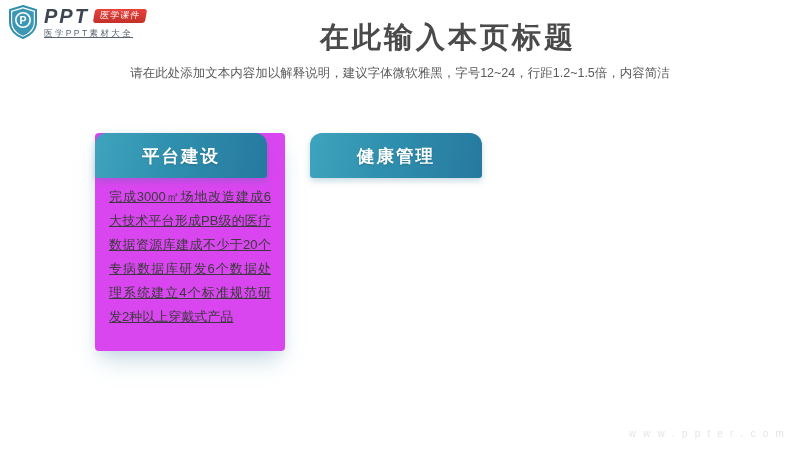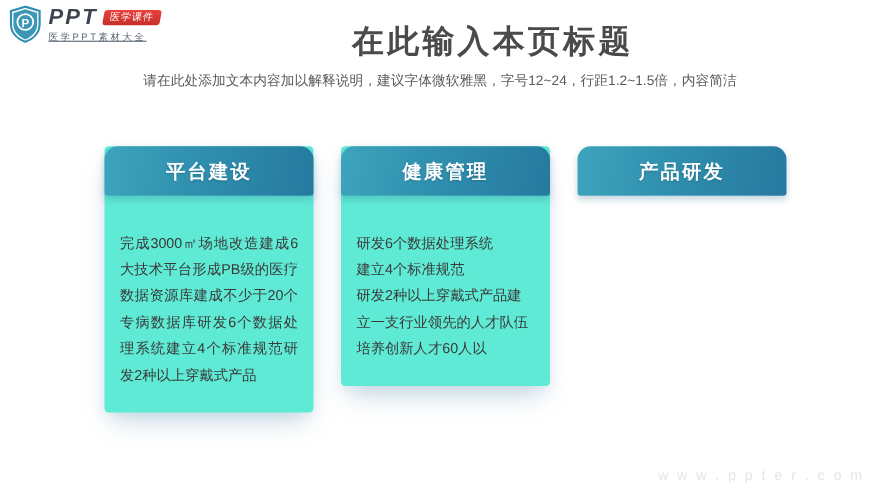--- a/index.html
+++ b/index.html
@@ -99,33 +99,34 @@
     left: 95px;
     width: 620px;
     display: flex;
     justify-content: space-between;
   }
   .card {
     width: 190px;
     position: relative;
   }
   .card-body {
-    background: #5eead4;
+    background: #d946ef;
     border-radius: 4px;
-    padding: 76px 14px 22px 14px;
+    padding: 52px 14px 22px 14px;
     min-height: 195px;
     box-sizing: border-box;
     box-shadow: 0 14px 22px -6px rgba(120,165,190,0.42),
                 0 2px 10px rgba(150,180,200,0.14);
+    text-decoration: underline;
   }
   .card-head {
     position: absolute;
     top: 0;
     left: 0;
-    width: 190px;
+    width: 172px;
     height: 45px;
     border-radius: 12px 12px 3px 3px;
     background: linear-gradient(100deg, #3ea4bd 0%, #2f8fae 45%, #26799f 100%);
     display: flex;
     align-items: center;
     justify-content: center;
     box-shadow: 0 3px 6px rgba(60,120,150,0.28);
   }
   .card-head-label {
     color: #ffffff;
@@ -140,21 +141,21 @@
     color: #3a3a3a;
     white-space: pre-line;
   }
   .card-1 .card-text { text-align: justify; }
 
   
   .watermark {
     position: absolute;
     right: 14px;
     bottom: 11px;
-    font-size: 13px;
+    font-size: 10px;
     letter-spacing: 2.2px;
     color: #e2e6e9;
   }
 </style>
 </head>
 <body>
 
 <div class="logo">
   <span class="shield">
     <svg viewBox="0 0 30 34" width="30" height="34">
@@ -184,31 +185,23 @@
   <div class="card card-1">
     <div class="card-body">
       <div class="card-text">完成3000㎡场地改造建成6大技术平台形成PB级的医疗数据资源库建成不少于20个专病数据库研发6个数据处理系统建立4个标准规范研发2种以上穿戴式产品</div>
     </div>
     <div class="card-head">
       <span class="card-head-label">平台建设</span>
     </div>
   </div>
 
   <div class="card card-2">
-    <div class="card-body">
-      <div class="card-text">研发6个数据处理系统
-建立4个标准规范
-研发2种以上穿戴式产品建立一支行业领先的人才队伍培养创新人才60人以</div>
-    </div>
     <div class="card-head">
       <span class="card-head-label">健康管理</span>
     </div>
   </div>
 
   <div class="card card-3">
-    <div class="card-head">
-      <span class="card-head-label">产品研发</span>
-    </div>
   </div>
 
 </div>
 
 <div class="watermark">w w w . p p t e r . c o m</div>
 
 </body></html>

